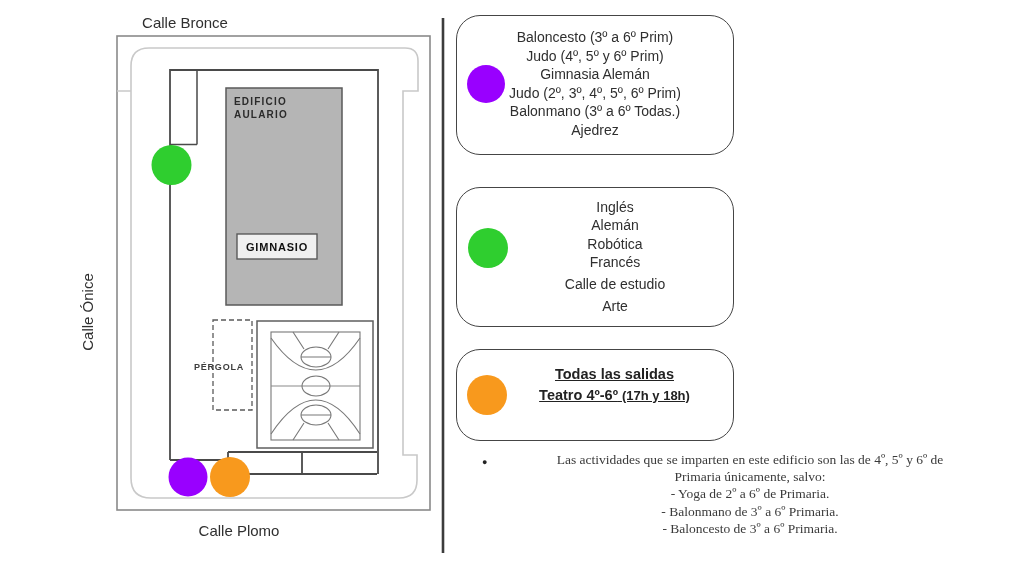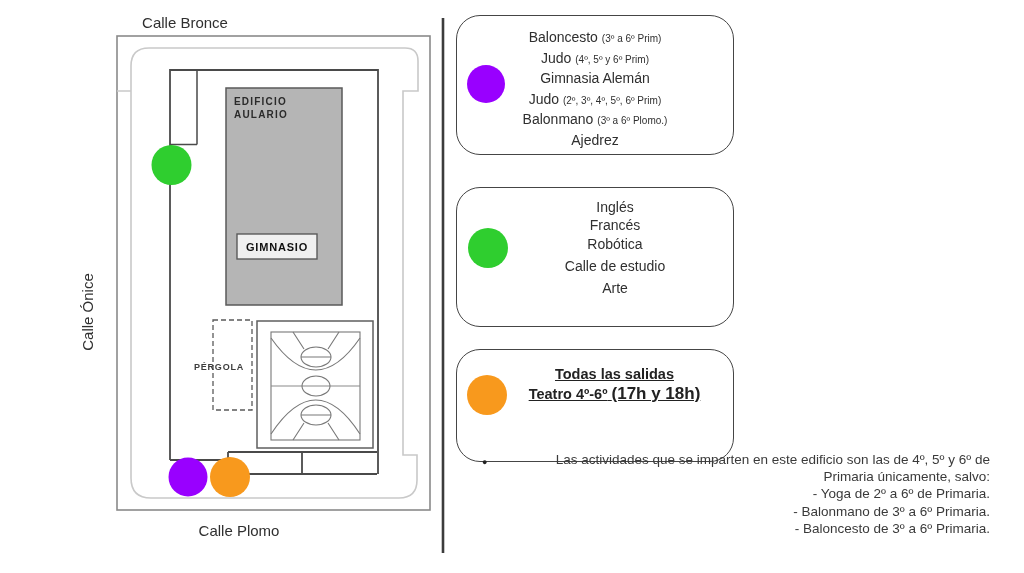--- a/index.html
+++ b/index.html
@@ -9,39 +9,39 @@
   }
   svg text{font-family:"Liberation Sans",sans-serif;}
 
   
   .legend-box{
     position:absolute;left:456px;width:278px;
     border:1.5px solid #454545;border-radius:24px;background:#fff;box-sizing:border-box;
   }
   #box1{top:15px;height:140px;}
   #box2{top:187px;height:140px;}
-  #box3{top:349px;height:113px;}
+  #box3{top:349px;height:92px;}
   .dot{position:absolute;border-radius:50%;}
   #box1 .dot{left:10px;top:49px;width:38px;height:38px;}
   #box2 .dot{left:11px;top:40px;width:40px;height:40px;}
   #box3 .dot{left:10px;top:25px;width:40px;height:40px;}
 
   .box-text{position:absolute;left:0;right:0;text-align:center;}
   #box1 .box-text{top:12px;line-height:18.6px;font-size:14px;color:#2f2f2f;}
   #box2 .box-text{top:10px;left:40px;right:0;line-height:18.3px;font-size:14px;color:#2f2f2f;}
   #box3 .box-text{top:14px;left:39px;right:0;line-height:20px;font-size:14.5px;font-weight:bold;color:#222;}
-  .detail{font-size:10px;}
-  #box3 .detail{font-size:17px;font-weight:bold;text-align:center;}
+  .detail{font-size:14px;}
+  #box3 .detail{font-size:13px;font-weight:bold;text-align:center;}
   .gap1{margin-top:4px;}
   .gap2{margin-top:3.5px;}
   .uline{text-decoration:underline;}
 
   
   .note-bullet{position:absolute;left:482px;top:457px;font-size:9px;color:#222;}
-  .note-lines{position:absolute;left:510px;top:451px;width:480px;font-size:13.5px;line-height:17.2px;color:#3a3a3a;text-align:right;}
+  .note-lines{position:absolute;left:510px;top:451px;width:480px;font-size:13.5px;line-height:17.2px;color:#3a3a3a;text-align:center;font-family:Liberation Serif, serif;}
 </style>
 </head>
 <body>
 
 <div id="stage">
 
   <svg width="450" height="573" viewBox="0 0 450 573" style="position:absolute;left:0;top:0;">
 
     <rect x="117" y="36" width="313" height="474" fill="none" stroke="#8a8a8a" stroke-width="1.6"></rect>
 
@@ -84,31 +84,32 @@
     <line x1="443" y1="18" x2="443" y2="553" stroke="#3c3c3c" stroke-width="2.6"></line>
   </svg>
 
   <div class="legend-box" id="box1">
     <div class="dot" style="background: rgb(153, 0, 255);"></div>
     <div class="box-text">
       <div><span>Baloncesto</span> <span class="detail">(3º a 6º Prim)</span></div>
       <div><span>Judo</span> <span class="detail">(4º, 5º y 6º Prim)</span></div>
       <div><span>Gimnasia Alemán</span><span class="detail"></span></div>
       <div><span>Judo</span> <span class="detail">(2º, 3º, 4º, 5º, 6º Prim)</span></div>
-      <div><span>Balonmano</span> <span class="detail">(3º a 6º Plomo.)</span></div>
+      <div><span>Balonmano</span> <span class="detail">(3º a 6º Todas.)</span></div>
       <div><span>Ajedrez</span><span class="detail"></span></div>
     </div>
   </div>
 
   <div class="legend-box" id="box2">
     <div class="dot" style="background: rgb(47, 206, 47);"></div>
     <div class="box-text">
       <div>Inglés</div>
+      <div>Alemán</div>
+      <div>Robótica</div>
       <div>Francés</div>
-      <div>Robótica</div>
       <div class="gap1">Calle de estudio</div>
       <div class="gap2">Arte</div>
     </div>
   </div>
 
   <div class="legend-box" id="box3">
     <div class="dot" style="background: rgb(248, 153, 29);"></div>
     <div class="box-text">
       <div class="uline"><span>Todas las salidas</span><span class="detail"></span></div>
       <div class="uline"><span>Teatro 4º-6º</span> <span class="detail">(17h y 18h)</span></div>

